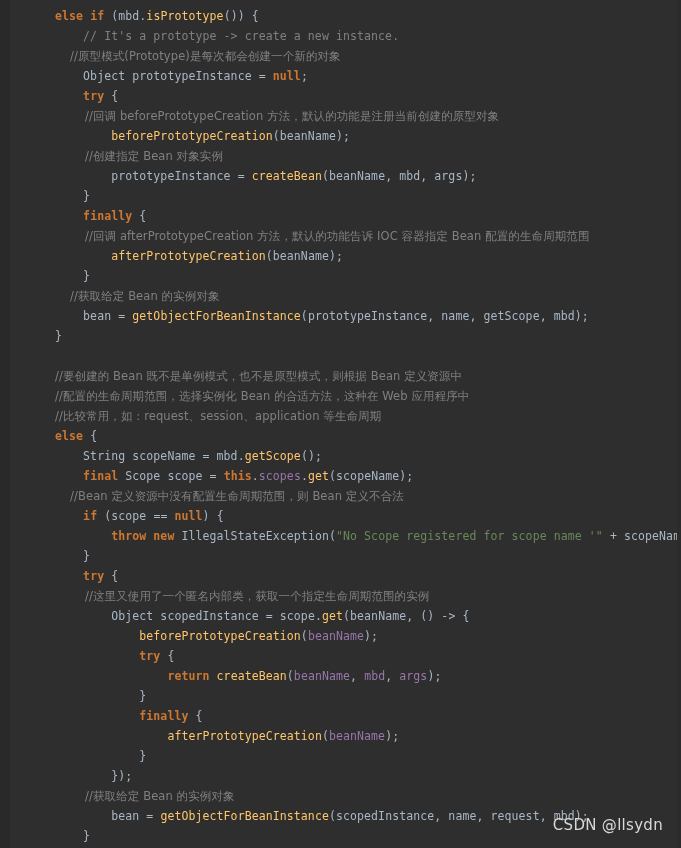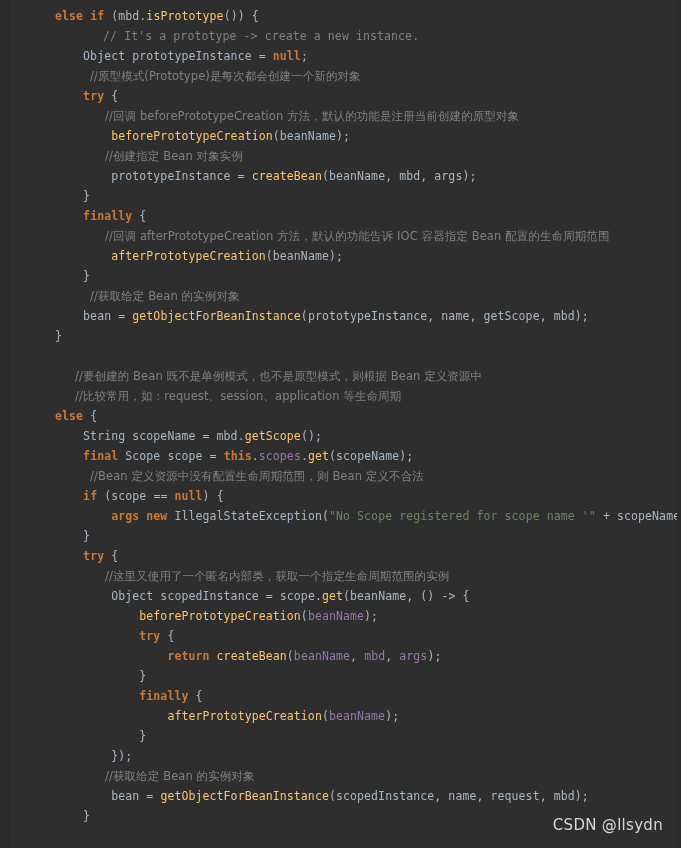--- a/index.html
+++ b/index.html
@@ -31,21 +31,21 @@
   .code-line {
     height: 20px;
     line-height: 20px;
     font-size: 11.5px;
     white-space: pre;
     color: #a9b7c6;
     letter-spacing: 0.1px;
   }
   
   .kw    { color: #cc7832; font-weight: bold; }
-  .cmt   { color: #808080; margin-left: 20px; }
+  .cmt   { color: #808080; }
   .str   { color: #6a8759; }
   .fld   { color: #9876aa; }
   .mth   { color: #ffc66d; }
   .typ   { color: #a9b7c6; }
   .pun   { color: #a9b7c6; }
   .op    { color: #a9b7c6; }
   
   .cjk {
     font-family: "DejaVu Sans", "Liberation Sans", sans-serif;
   }
@@ -63,44 +63,45 @@
 </head>
 <body>
 
 <div id="screenshot">
 
   <div id="gutter-strip"></div>
 
   <div id="code-area" style="padding-left: 55px;">
       <div class="code-line"><span class="kw">else</span><span class="pun"> </span><span class="kw">if</span><span class="pun"> (mbd.</span><span class="mth">isPrototype</span><span class="pun">()) {</span></div>
       <div class="code-line"><span class="cmt">    // It's a prototype -&gt; create a new instance.</span></div>
+      <div class="code-line"><span class="cmt cjk">    //原型模式(Prototype)是每次都会创建一个新的对象</span></div>
       <div class="code-line"><span class="typ">    Object</span><span class="pun"> prototypeInstance </span><span class="op">=</span><span class="pun"> </span><span class="kw">null</span><span class="pun">;</span></div>
-      <div class="code-line"><span class="cmt cjk">    //原型模式(Prototype)是每次都会创建一个新的对象</span></div>
       <div class="code-line"><span class="pun">    </span><span class="kw">try</span><span class="pun"> {</span></div>
       <div class="code-line"><span class="cmt cjk">        //回调 beforePrototypeCreation 方法，默认的功能是注册当前创建的原型对象</span></div>
       <div class="code-line"><span class="pun">        </span><span class="mth">beforePrototypeCreation</span><span class="pun">(beanName);</span></div>
       <div class="code-line"><span class="cmt cjk">        //创建指定 Bean 对象实例</span></div>
       <div class="code-line"><span class="pun">        prototypeInstance </span><span class="op">=</span><span class="pun"> </span><span class="mth">createBean</span><span class="pun">(beanName, mbd, args);</span></div>
       <div class="code-line"><span class="pun">    }</span></div>
       <div class="code-line"><span class="pun">    </span><span class="kw">finally</span><span class="pun"> {</span></div>
       <div class="code-line"><span class="cmt cjk">        //回调 afterPrototypeCreation 方法，默认的功能告诉 IOC 容器指定 Bean 配置的生命周期范围</span></div>
       <div class="code-line"><span class="pun">        </span><span class="mth">afterPrototypeCreation</span><span class="pun">(beanName);</span></div>
       <div class="code-line"><span class="pun">    }</span></div>
       <div class="code-line"><span class="cmt cjk">    //获取给定 Bean 的实例对象</span></div>
       <div class="code-line"><span class="pun">    bean </span><span class="op">=</span><span class="pun"> </span><span class="mth">getObjectForBeanInstance</span><span class="pun">(prototypeInstance, name, getScope, mbd);</span></div>
       <div class="code-line"><span class="pun">}</span></div>
       <div class="code-line">&nbsp;</div>
       <div class="code-line"><span class="cmt cjk">//要创建的 Bean 既不是单例模式，也不是原型模式，则根据 Bean 定义资源中</span></div>
+      <div class="code-line"><span class="cmt cjk">//配置的生命周期范围，选择实例化 Bean 的合适方法，这种在 Web 应用程序中</span></div>
       <div class="code-line"><span class="cmt cjk">//比较常用，如：request、session、application 等生命周期</span></div>
       <div class="code-line"><span class="kw">else</span><span class="pun"> {</span></div>
       <div class="code-line"><span class="typ">    String</span><span class="pun"> scopeName </span><span class="op">=</span><span class="pun"> mbd.</span><span class="mth">getScope</span><span class="pun">();</span></div>
       <div class="code-line"><span class="pun">    </span><span class="kw">final</span><span class="pun"> </span><span class="typ">Scope</span><span class="pun"> scope </span><span class="op">=</span><span class="pun"> </span><span class="kw">this</span><span class="pun">.</span><span class="fld">scopes</span><span class="pun">.</span><span class="mth">get</span><span class="pun">(scopeName);</span></div>
       <div class="code-line"><span class="cmt cjk">    //Bean 定义资源中没有配置生命周期范围，则 Bean 定义不合法</span></div>
       <div class="code-line"><span class="pun">    </span><span class="kw">if</span><span class="pun"> (scope </span><span class="op">==</span><span class="pun"> </span><span class="kw">null</span><span class="pun">) {</span></div>
-      <div class="code-line"><span class="pun">        </span><span class="kw">args new</span><span class="pun"> </span><span class="typ">IllegalStateException</span><span class="pun">(</span><span class="str">"No Scope registered for scope name '"</span><span class="pun"> </span><span class="op">+</span><span class="pun"> scopeName </span></div>
+      <div class="code-line"><span class="pun">        </span><span class="kw">throw new</span><span class="pun"> </span><span class="typ">IllegalStateException</span><span class="pun">(</span><span class="str">"No Scope registered for scope name '"</span><span class="pun"> </span><span class="op">+</span><span class="pun"> scopeName </span></div>
       <div class="code-line"><span class="pun">    }</span></div>
       <div class="code-line"><span class="pun">    </span><span class="kw">try</span><span class="pun"> {</span></div>
       <div class="code-line"><span class="cmt cjk">        //这里又使用了一个匿名内部类，获取一个指定生命周期范围的实例</span></div>
       <div class="code-line"><span class="typ">        Object</span><span class="pun"> scopedInstance </span><span class="op">=</span><span class="pun"> scope.</span><span class="mth">get</span><span class="pun">(beanName, () </span><span class="op">-&gt;</span><span class="pun"> {</span></div>
       <div class="code-line"><span class="pun">            </span><span class="mth">beforePrototypeCreation</span><span class="pun">(</span><span class="fld">beanName</span><span class="pun">);</span></div>
       <div class="code-line"><span class="pun">            </span><span class="kw">try</span><span class="pun"> {</span></div>
       <div class="code-line"><span class="pun">                </span><span class="kw">return</span><span class="pun"> </span><span class="mth">createBean</span><span class="pun">(</span><span class="fld">beanName</span><span class="pun">, </span><span class="fld">mbd</span><span class="pun">, </span><span class="fld">args</span><span class="pun">);</span></div>
       <div class="code-line"><span class="pun">            }</span></div>
       <div class="code-line"><span class="pun">            </span><span class="kw">finally</span><span class="pun"> {</span></div>
       <div class="code-line"><span class="pun">                </span><span class="mth">afterPrototypeCreation</span><span class="pun">(</span><span class="fld">beanName</span><span class="pun">);</span></div>

